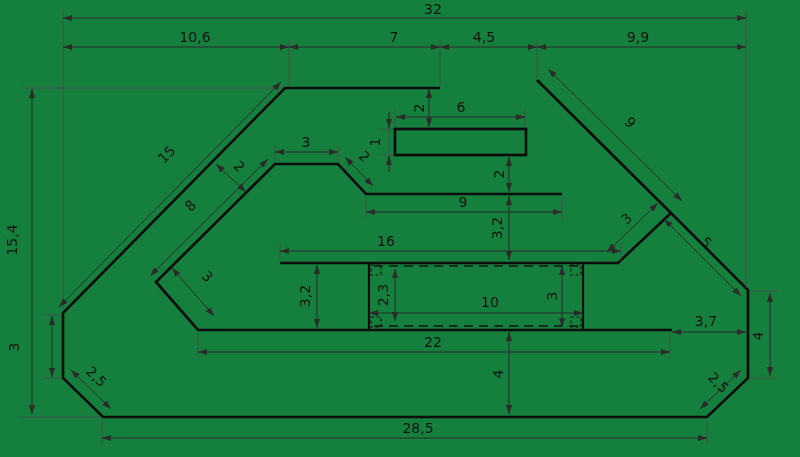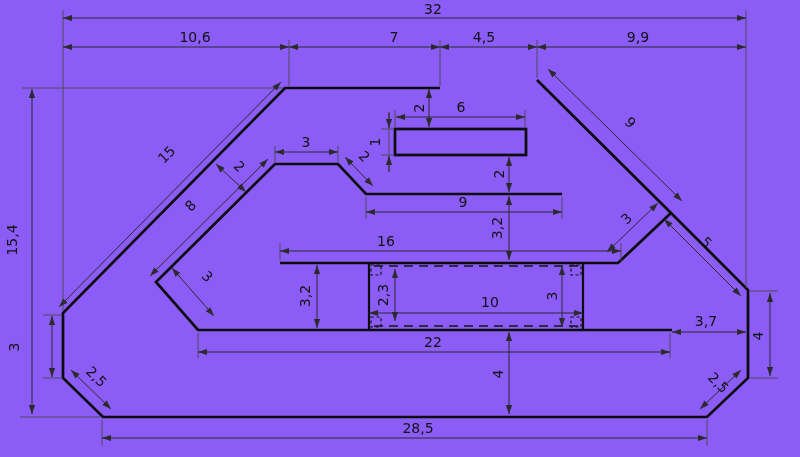--- a/index.html
+++ b/index.html
@@ -1,16 +1,16 @@
 <!DOCTYPE html>
 <html><head>
 <meta charset="utf-8">
 <style>
   html,body{margin:0;padding:0;background:#ffffff;}
-  .stage{width:800px;height:457px;background:#8b5cf6;position:relative;overflow:hidden;}
+  .stage{width:800px;height:457px;background:#15803d;position:relative;overflow:hidden;}
   svg{display:block;}
   .c{stroke:#0d0d0d;stroke-width:2.7;fill:none;stroke-linejoin:miter;stroke-linecap:butt;}
   .cv{stroke:#0d0d0d;stroke-width:2.2;fill:none;}
   .e{stroke:#4a4a4a;stroke-width:0.9;fill:none;}
   .d{stroke:#2b2b2b;stroke-width:1;fill:none;marker-start:url(#ma);marker-end:url(#ma);}
   .d1{stroke:#2b2b2b;stroke-width:1;fill:none;marker-end:url(#ma);}
   .h{stroke:#141414;stroke-width:1.7;fill:none;stroke-dasharray:9 6;}
   .hb{stroke:#141414;stroke-width:1.2;fill:none;stroke-dasharray:3 2.6;}
   text{font-family:"DejaVu Sans","Liberation Sans",sans-serif;font-size:14px;fill:#111;}
 </style>

